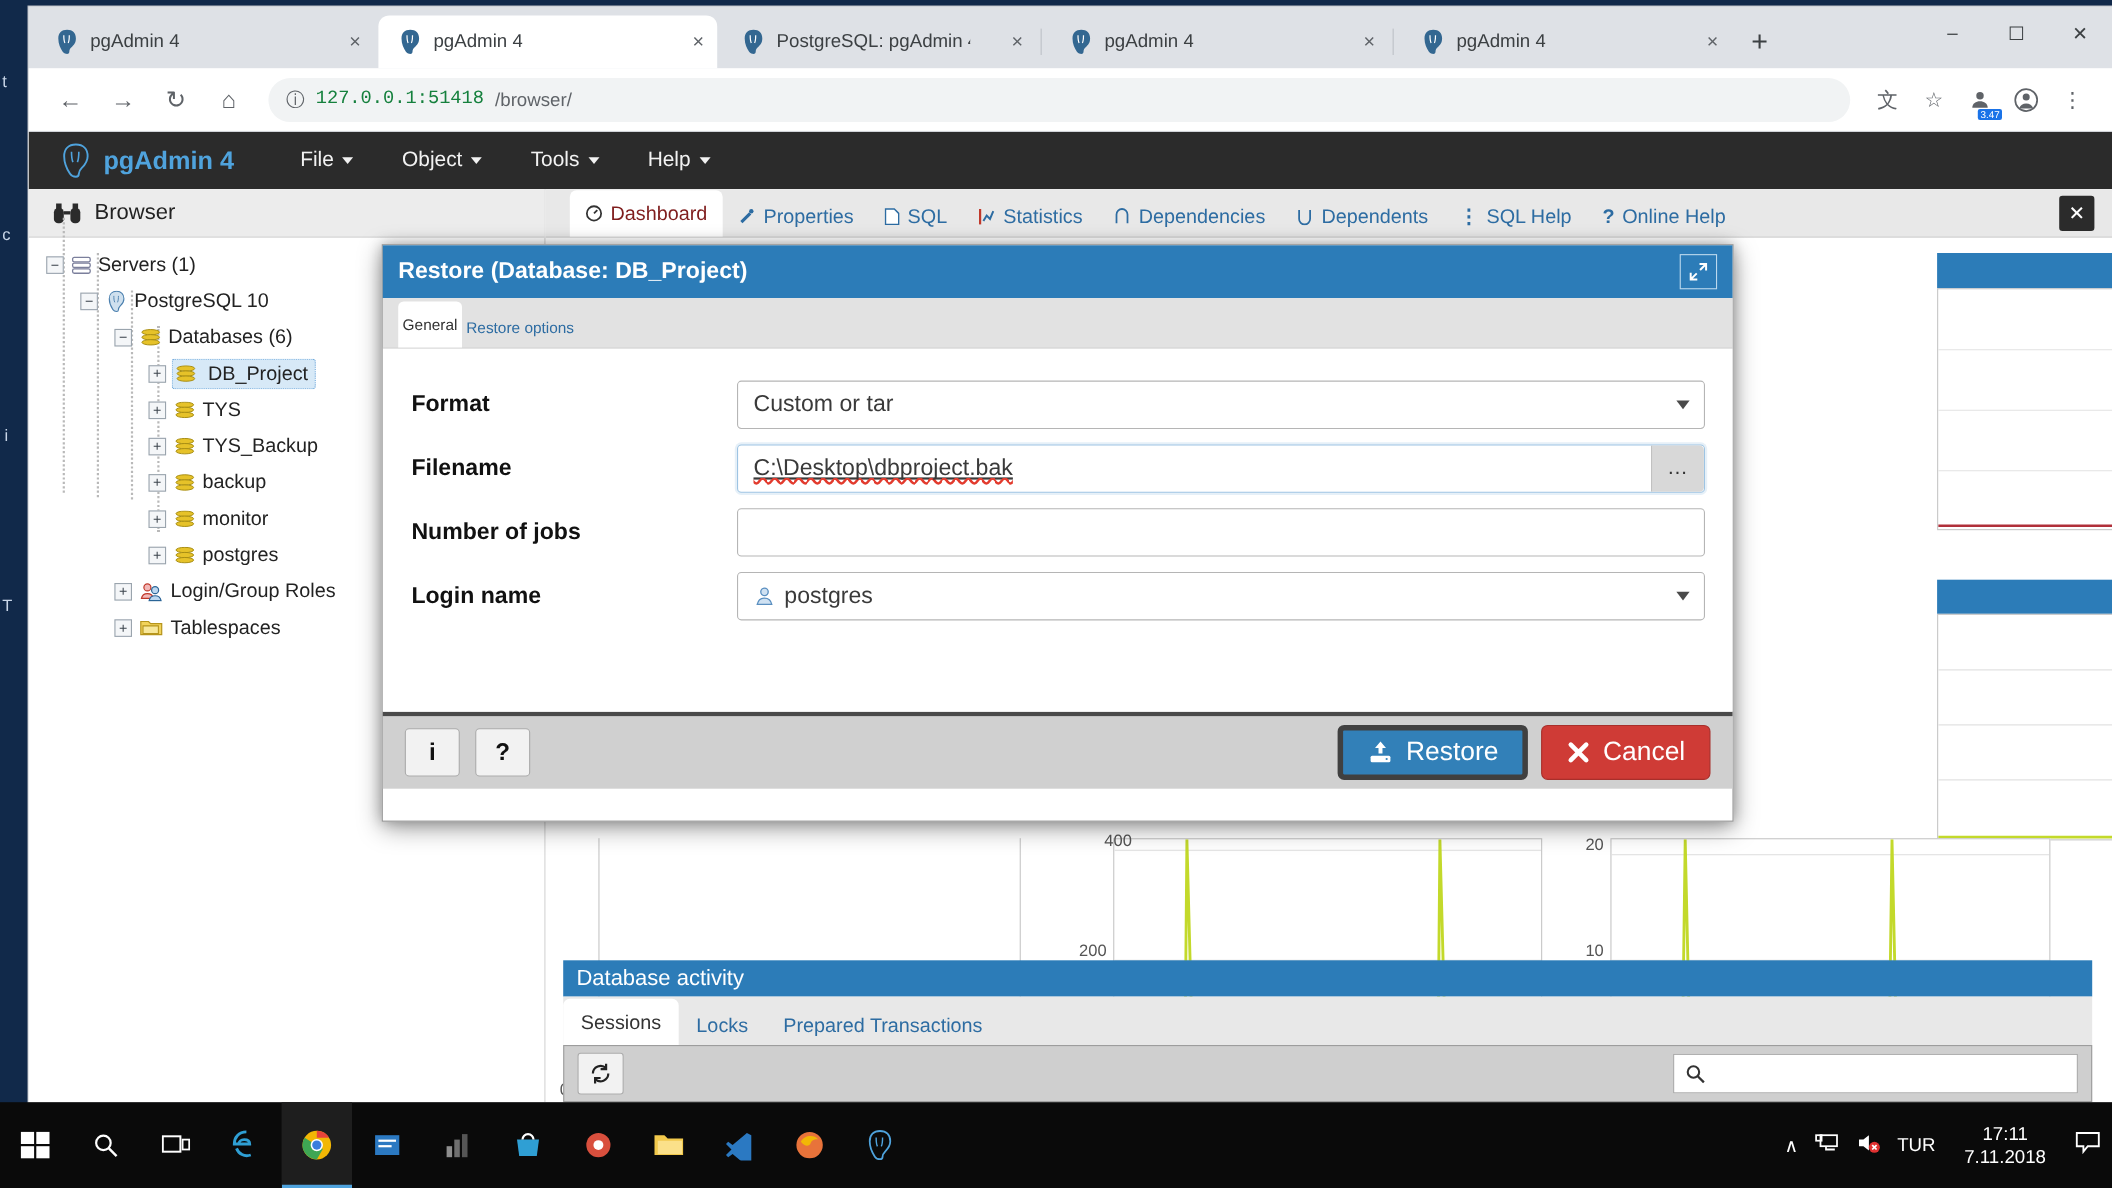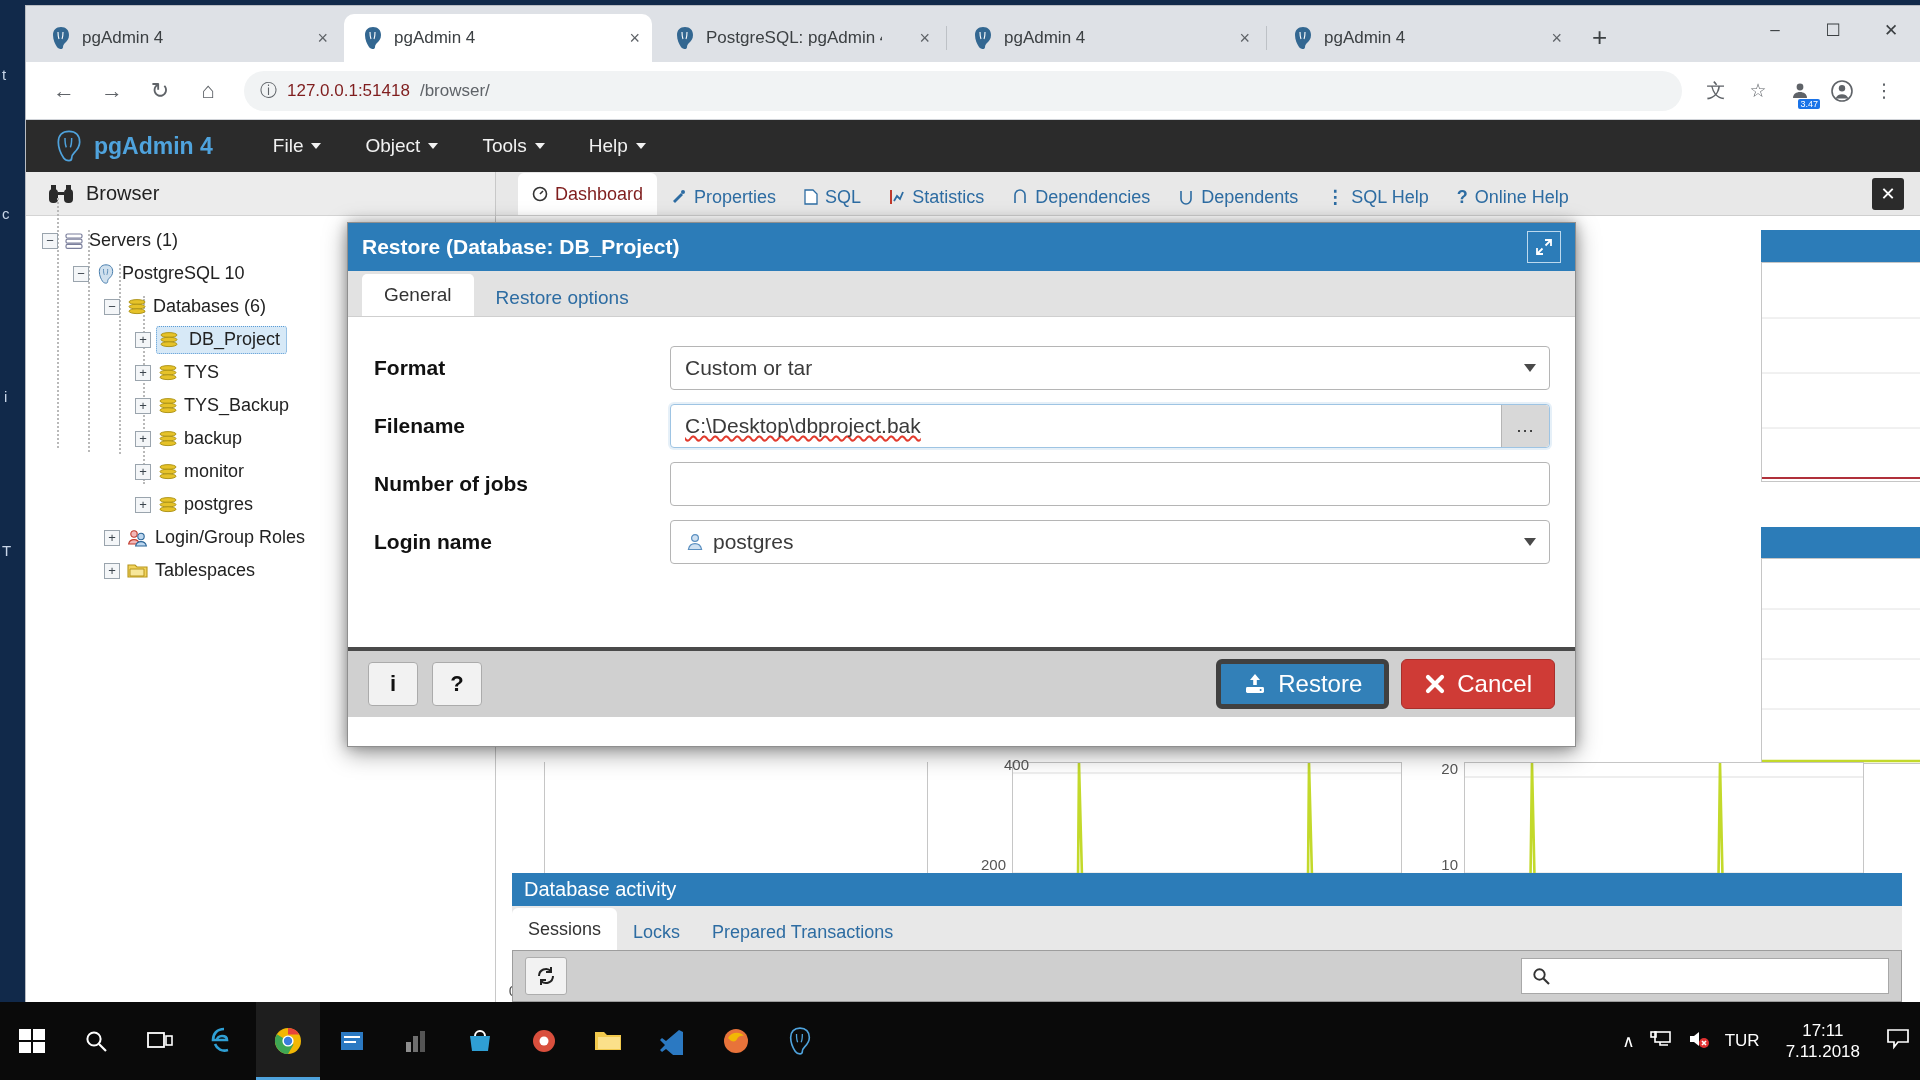--- a/index.html
+++ b/index.html
@@ -42,21 +42,21 @@
     position:relative; height:58px; background:#ffffff;
     display:flex; align-items:center; gap:4px; padding:0 16px;
     border-bottom: 1px solid #d0d3d8;
   }
   .navbtn { width:44px; height:44px; display:flex; align-items:center; justify-content:center; color:#5f6368; font-size:22px; }
   .urlbox {
     flex: 1; height: 40px; background:#f1f3f4; border-radius:20px;
     display:flex; align-items:center; gap:10px; padding:0 16px; margin:0 10px;
     font-size:17px; color:#5f6368;
   }
-  .url-host { color:#7f1d1d; }
+  .url-host { color:#15803d;font-family:Liberation Mono, monospace; }
   .omni-right { display:flex; align-items:center; gap:2px; }
   .omni-ico { width:40px; height:40px; display:flex; align-items:center; justify-content:center; color:#5f6368; font-size:19px; position:relative;}
   .badge347 { position:absolute; bottom:2px; right:0px; background:#1a73e8; color:#fff; font-size:9px; padding:0 2px; border-radius:2px; }
 
   
   .pgapp { position:absolute; left:0; right:0; top:114px; bottom:0; background:#fff; overflow:hidden; }
   .pg-navbar {
     height: 52px; background:#2b2b2b; display:flex; align-items:center; gap:0px; padding-left:28px;
   }
   .pg-brand { display:flex; align-items:center; gap:10px; color:#4fa3dd; font-size:23px; font-weight:bold; margin-right:38px; }
@@ -96,32 +96,32 @@
   .toolrow { height:52px; background:#cfcfcf; border:1px solid #9d9d9d; display:flex; align-items:center; padding:0 12px; }
   .refreshbtn { width:42px;height:38px;background:#f2f2f2;border:1px solid #adadad;border-radius:3px;display:flex;align-items:center;justify-content:center;font-size:20px;color:#333; }
   .searchbox { margin-left:auto; width:368px; height:36px; background:#fff; border:1px solid #a8a8a8; display:flex; align-items:center; padding:0 10px; font-size:17px; color:#444; }
 
   
   .modal-shadow { position:absolute; left:347px; top:222px; width:1229px; height:525px; background:rgba(0,0,0,0.25); filter: blur(6px); }
   .modal { position:absolute; left:347px; top:222px; width:1229px; height:525px; background:#fff; border:1px solid #8f8f8f; box-shadow:0 6px 22px rgba(0,0,0,.4); }
   .modal-hdr { height:48px; background:#2c7cb8; color:#fff; display:flex; align-items:center; padding:0 14px; font-size:21px; font-weight:bold; }
   .max-btn { margin-left:auto; width:34px;height:32px; background:#2c7cb8; border:1px solid #bcd9ee; color:#fff; display:flex;align-items:center;justify-content:center;font-size:17px; }
   .modal-tabs { height:46px; background:#e2e2e2; display:flex; align-items:flex-end; padding-left:14px; border-bottom:1px solid #cfcfcf; }
-  .mdtab { font-size:19px; color:#2d6ca2; padding:0 22px; height:36px; display:flex; align-items:center; }
+  .mdtab { font-size:14px; color:#2d6ca2; padding:0 4px; height:36px; display:flex; align-items:center; }
   .mdtab.sel { background:#fff; color:#333; border-radius:5px 5px 0 0; height:42px; }
   .modal-body { position:relative; height:330px; background:#fff; padding:22px 0 0 0; }
   .frow { display:flex; align-items:center; height:58px; padding-left:26px; }
   .flabel { width:296px; font-size:21px; color:#111; font-weight:bold; }
   .fctl { position:relative; width:880px; }
   .finput {
     width:880px; height:44px; border:1px solid #b5b5b5; border-radius:4px;
     background:#fff; display:flex; align-items:center; padding:0 14px;
     font-size:21px; color:#3a3a3a;
   }
-  .finput.focused { border:1px solid #9ec4e3; box-shadow:0 0 0 2px #e6f0f8; }
+  .finput.focused { border:1px solid #9ec4e3; box-shadow:0 0 0 2px #e6f0f8;text-decoration:underline; }
   .select-caret { position:absolute; right:14px; top:50%; transform:translateY(-50%);
                   width:0;height:0;border-left:6px solid transparent;border-right:6px solid transparent;border-top:8px solid #4a4a4a; }
   .browse-btn { position:absolute; right:1px; top:1px; width:48px; height:42px; background:#d8d8d8; border-left:1px solid #b5b5b5;
                 display:flex;align-items:center;justify-content:center;color:#333;font-size:19px;letter-spacing:1px; border-radius:0 4px 4px 0;}
   .spell { text-decoration: underline wavy #e23b2e; text-decoration-skip-ink: none; }
   .modal-ftr { height:70px; background:#d0d0d0; border-top:4px solid #4a4a4a; display:flex; align-items:center; padding:0 20px; }
   .sq-btn { width:50px;height:44px;background:#f2f2f2;border:1px solid #ababab;border-radius:4px;display:flex;align-items:center;justify-content:center;
             font-size:22px;font-weight:bold;color:#111;margin-right:14px; }
   .pri-btn { margin-left:auto; height:50px; background:#3280b8; border:5px solid #404040; border-radius:6px; color:#fff; font-size:24px;
              display:flex;align-items:center;gap:11px; padding:0 22px; }

